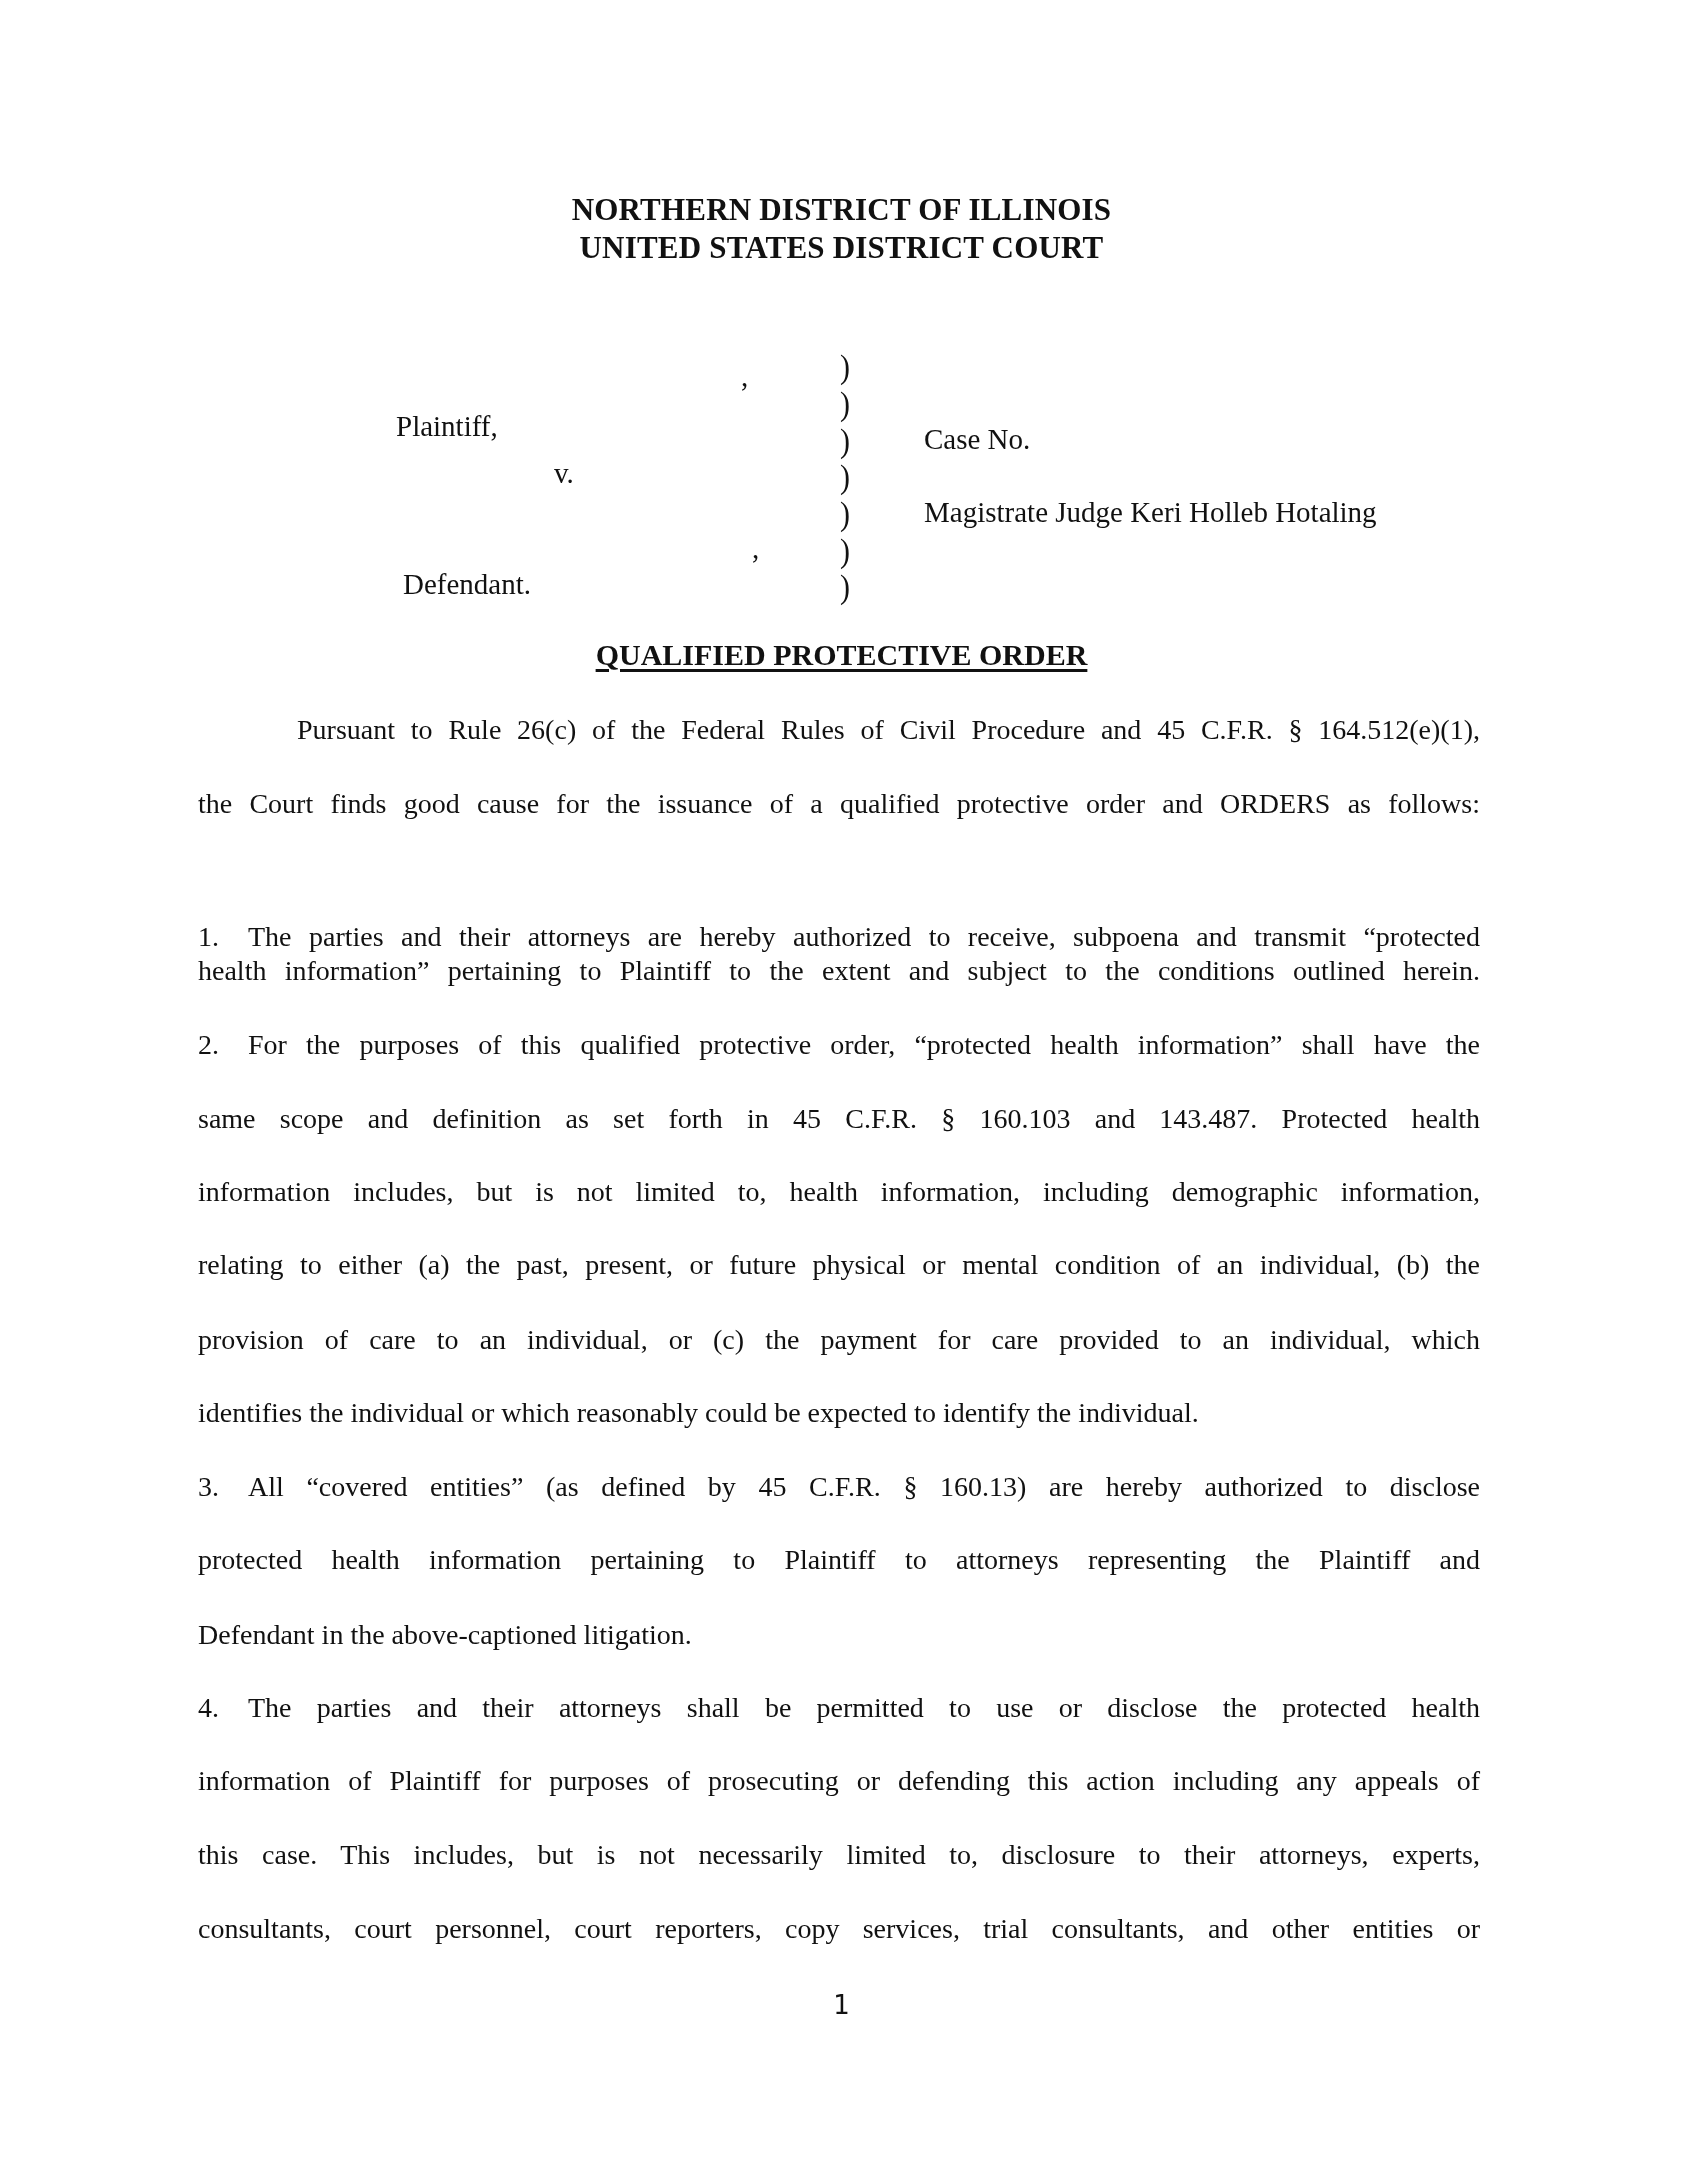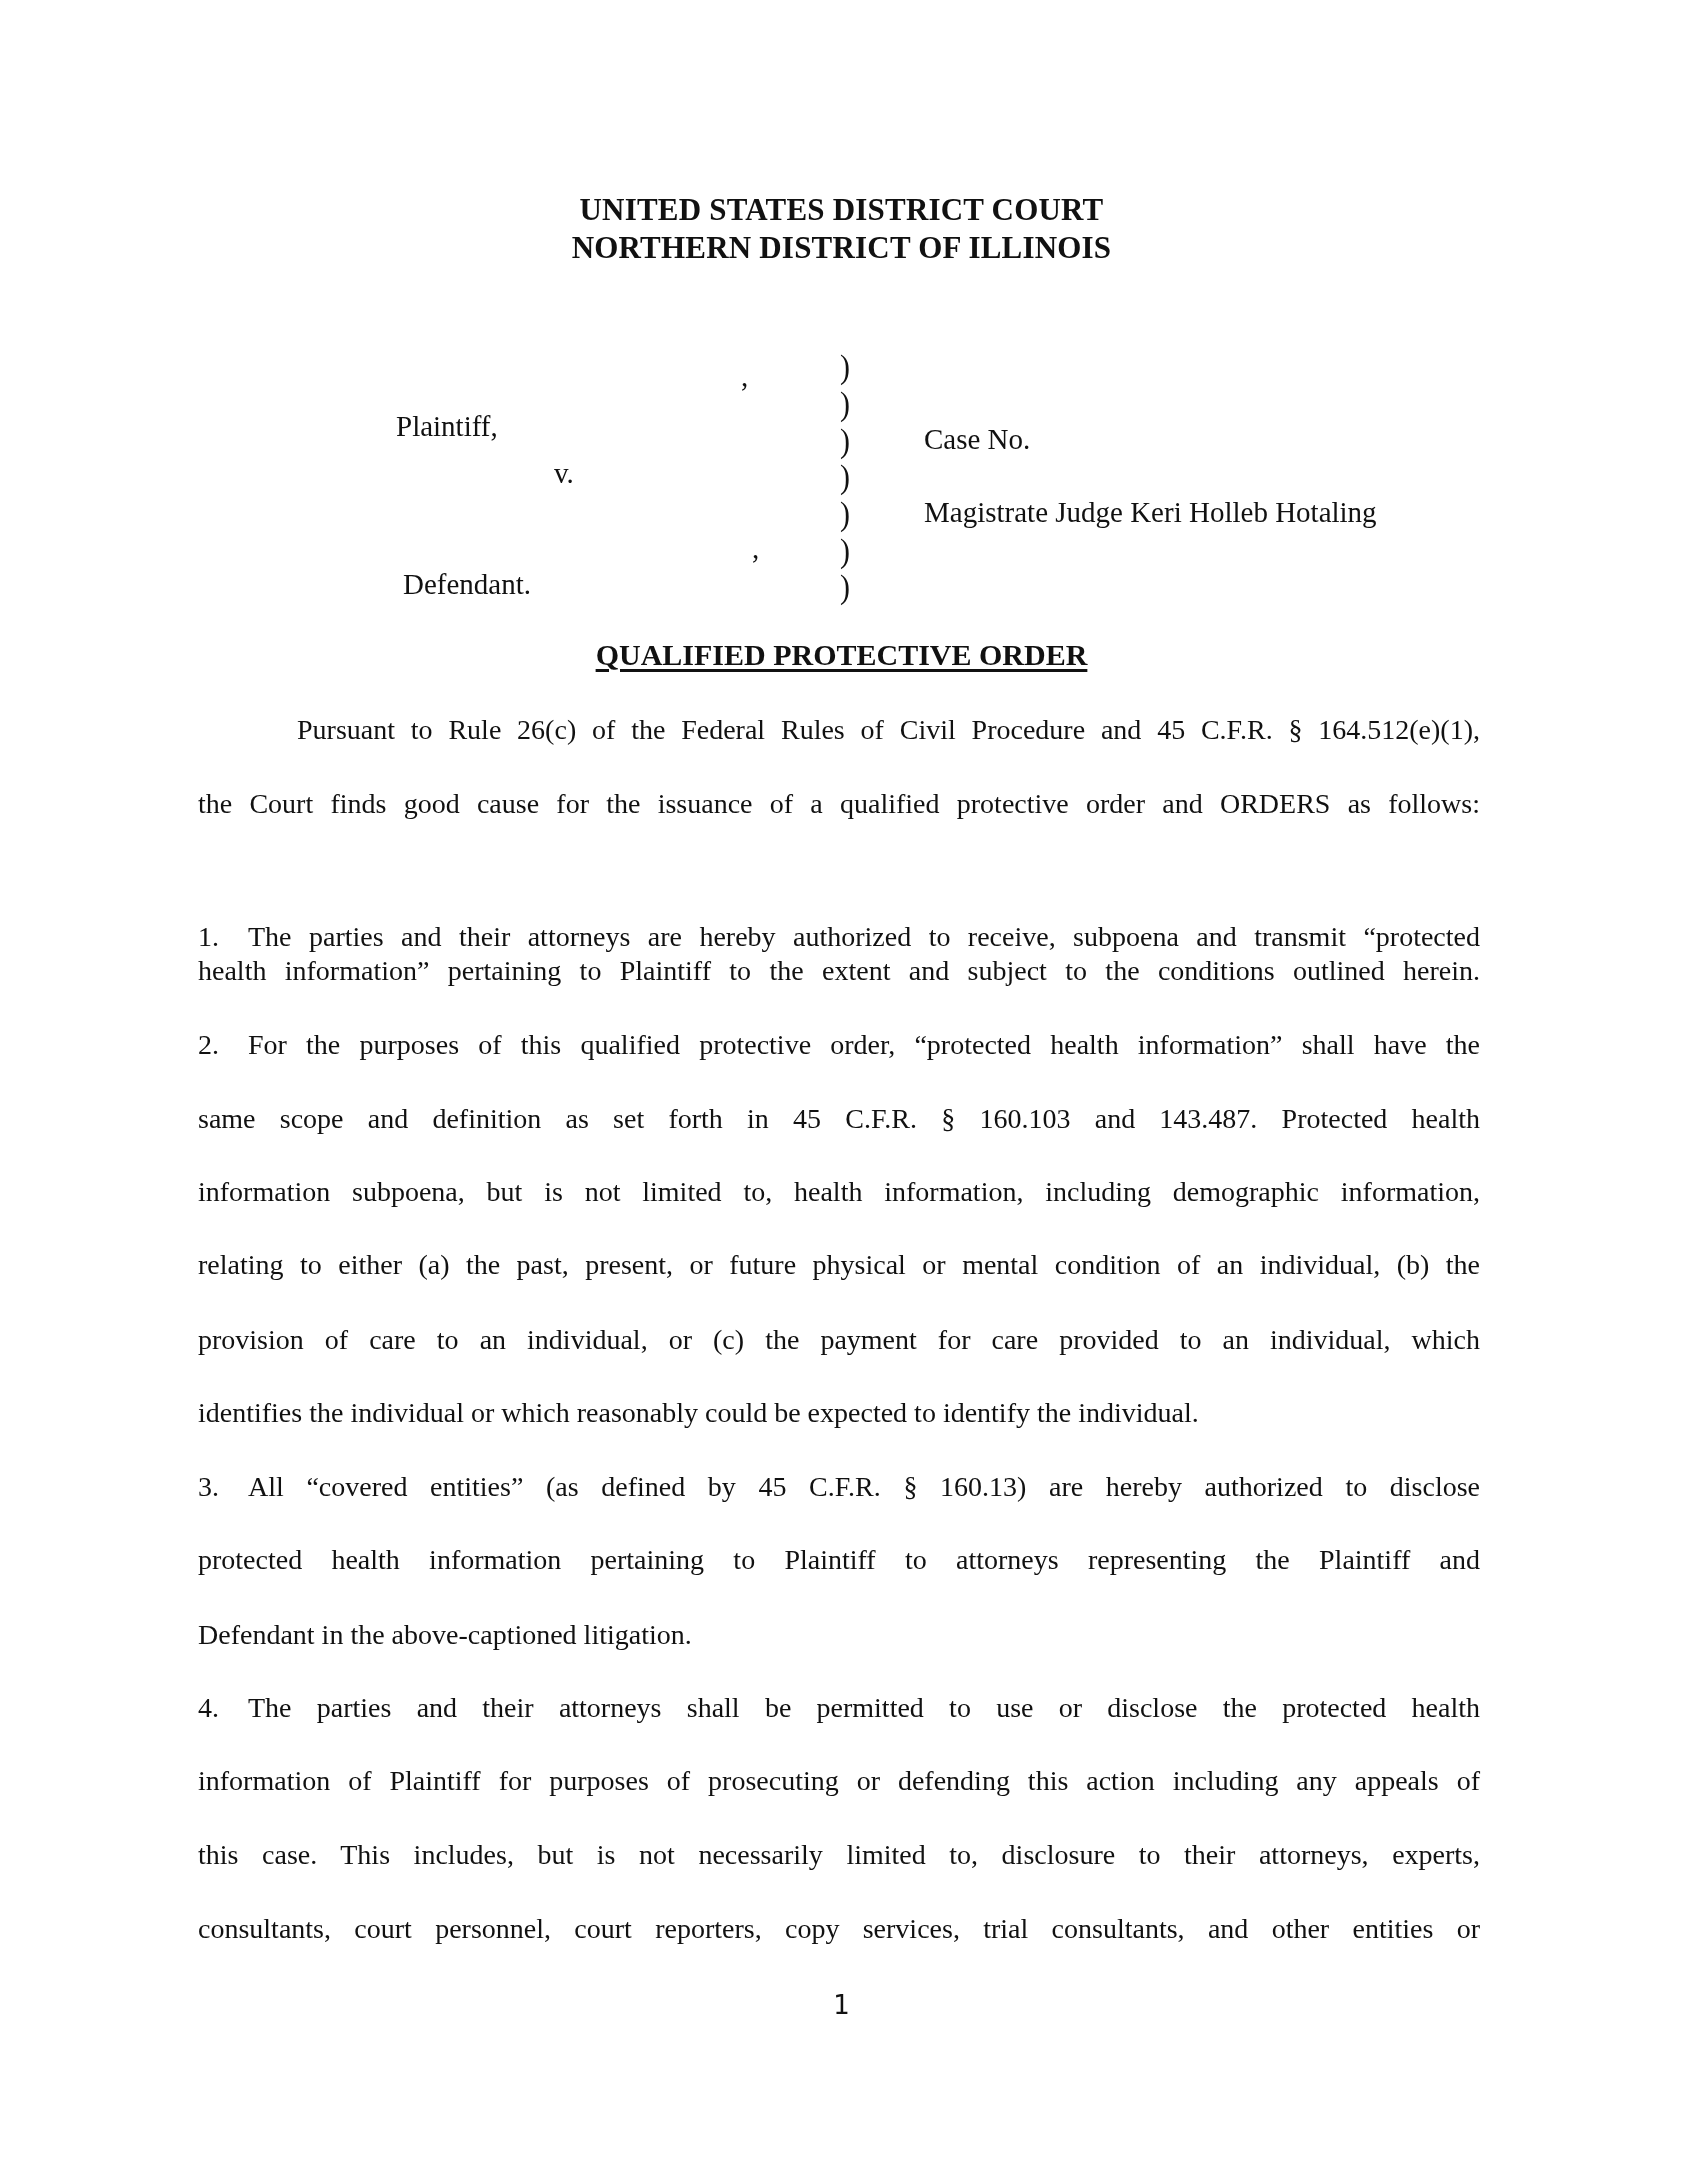--- a/index.html
+++ b/index.html
@@ -94,22 +94,22 @@
     font-size: 26px;
     line-height: 34px;
   }
 </style>
 </head>
 <body>
 
 <div class="page">
 
   <div class="court-header">
+    <div>NORTHERN DISTRICT OF ILLINOIS</div>
     <div>UNITED STATES DISTRICT COURT</div>
-    <div>NORTHERN DISTRICT OF ILLINOIS</div>
   </div>
 
   <div>
     <span class="abs caption-text" style="left:741px; top:358px;">,</span>
     <span class="abs caption-text" style="left:396px; top:408px;">Plaintiff,</span>
     <span class="abs caption-text" style="left:554px; top:455px;">v.</span>
     <span class="abs caption-text" style="left:752px; top:530px;">,</span>
     <span class="abs caption-text" style="left:403px; top:566px;">Defendant.</span>
 
     <span class="paren" style="top:351px;">)</span>
@@ -132,21 +132,21 @@
   </div>
 
   <div>
     <div class="line" style="top:919px;"><span class="para-num">1.</span><span>The parties and their attorneys are hereby authorized to receive, subpoena and transmit “protected</span></div>
     <div class="line" style="top:953px;">health information” pertaining to Plaintiff to the extent and subject to the conditions outlined herein.</div>
   </div>
 
   <div>
     <div class="line" style="top:1027px;"><span class="para-num">2.</span><span>For the purposes of this qualified protective order, “protected health information” shall have the</span></div>
     <div class="line" style="top:1101px;">same scope and definition as set forth in 45 C.F.R. § 160.103 and 143.487. Protected health</div>
-    <div class="line" style="top:1174px;">information subpoena, but is not limited to, health information, including demographic information,</div>
+    <div class="line" style="top:1174px;">information includes, but is not limited to, health information, including demographic information,</div>
     <div class="line" style="top:1247px;">relating to either (a) the past, present, or future physical or mental condition of an individual, (b) the</div>
     <div class="line" style="top:1322px;">provision of care to an individual, or (c) the payment for care provided to an individual, which</div>
     <div class="line last" style="top:1395px;">identifies the individual or which reasonably could be expected to identify the individual.</div>
   </div>
 
   <div>
     <div class="line" style="top:1469px;"><span class="para-num">3.</span><span>All “covered entities” (as defined by 45 C.F.R. § 160.13) are hereby authorized to disclose</span></div>
     <div class="line" style="top:1542px;">protected health information pertaining to Plaintiff to attorneys representing the Plaintiff and</div>
     <div class="line last" style="top:1617px;">Defendant in the above-captioned litigation.</div>
   </div>

